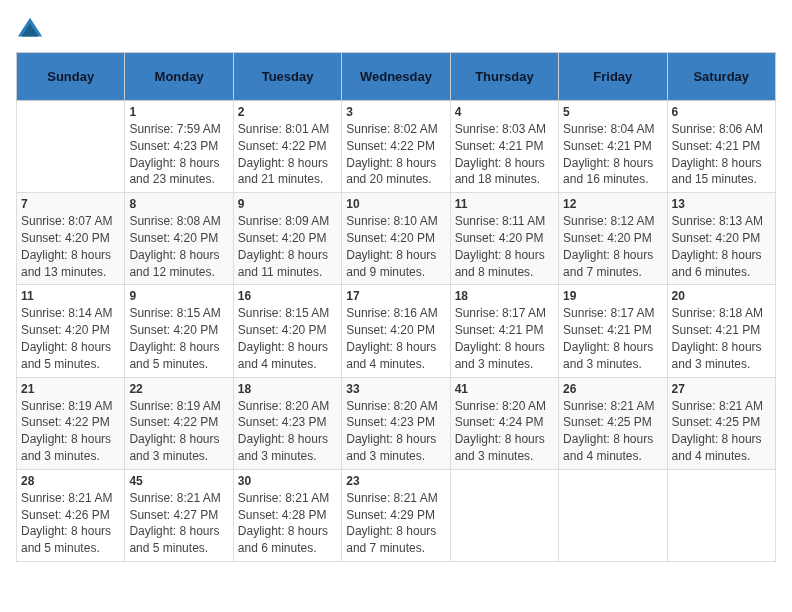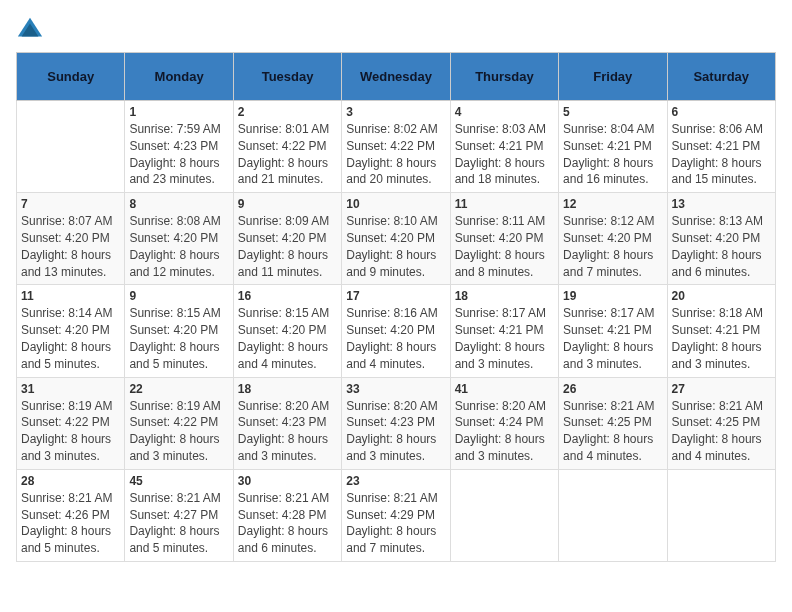--- a/index.html
+++ b/index.html
@@ -210,21 +210,21 @@
           <span class="day-number">19</span>
           <div class="day-info">Sunrise: 8:17 AM<br>Sunset: 4:21 PM<br>Daylight: 8 hours and 3 minutes.</div>
         </td>
         <td>
           <span class="day-number">20</span>
           <div class="day-info">Sunrise: 8:18 AM<br>Sunset: 4:21 PM<br>Daylight: 8 hours and 3 minutes.</div>
         </td>
       </tr>
       <tr>
         <td>
-          <span class="day-number">31</span>
+          <span class="day-number">21</span>
           <div class="day-info">Sunrise: 8:19 AM<br>Sunset: 4:22 PM<br>Daylight: 8 hours and 3 minutes.</div>
         </td>
         <td>
           <span class="day-number">22</span>
           <div class="day-info">Sunrise: 8:19 AM<br>Sunset: 4:22 PM<br>Daylight: 8 hours and 3 minutes.</div>
         </td>
         <td>
           <span class="day-number">18</span>
           <div class="day-info">Sunrise: 8:20 AM<br>Sunset: 4:23 PM<br>Daylight: 8 hours and 3 minutes.</div>
         </td>

